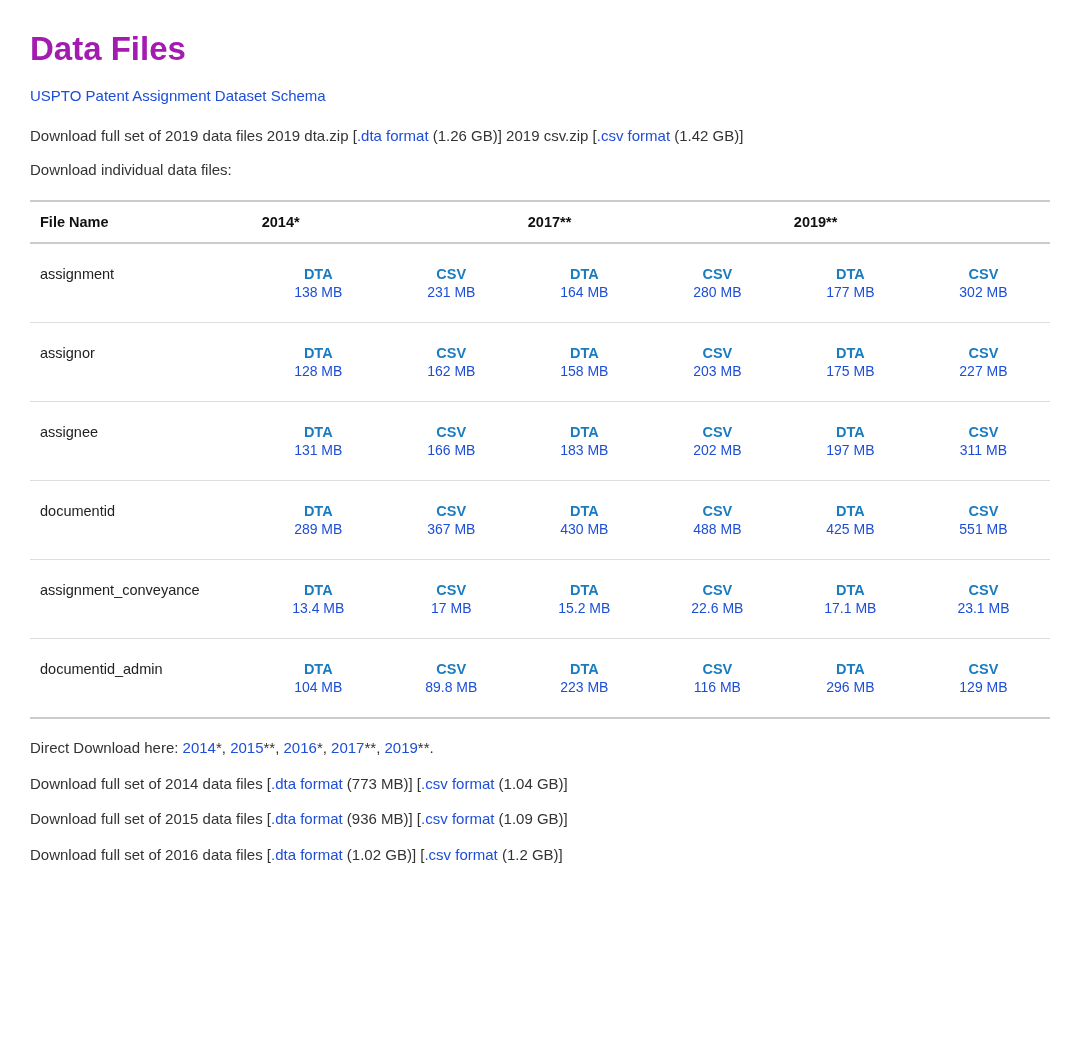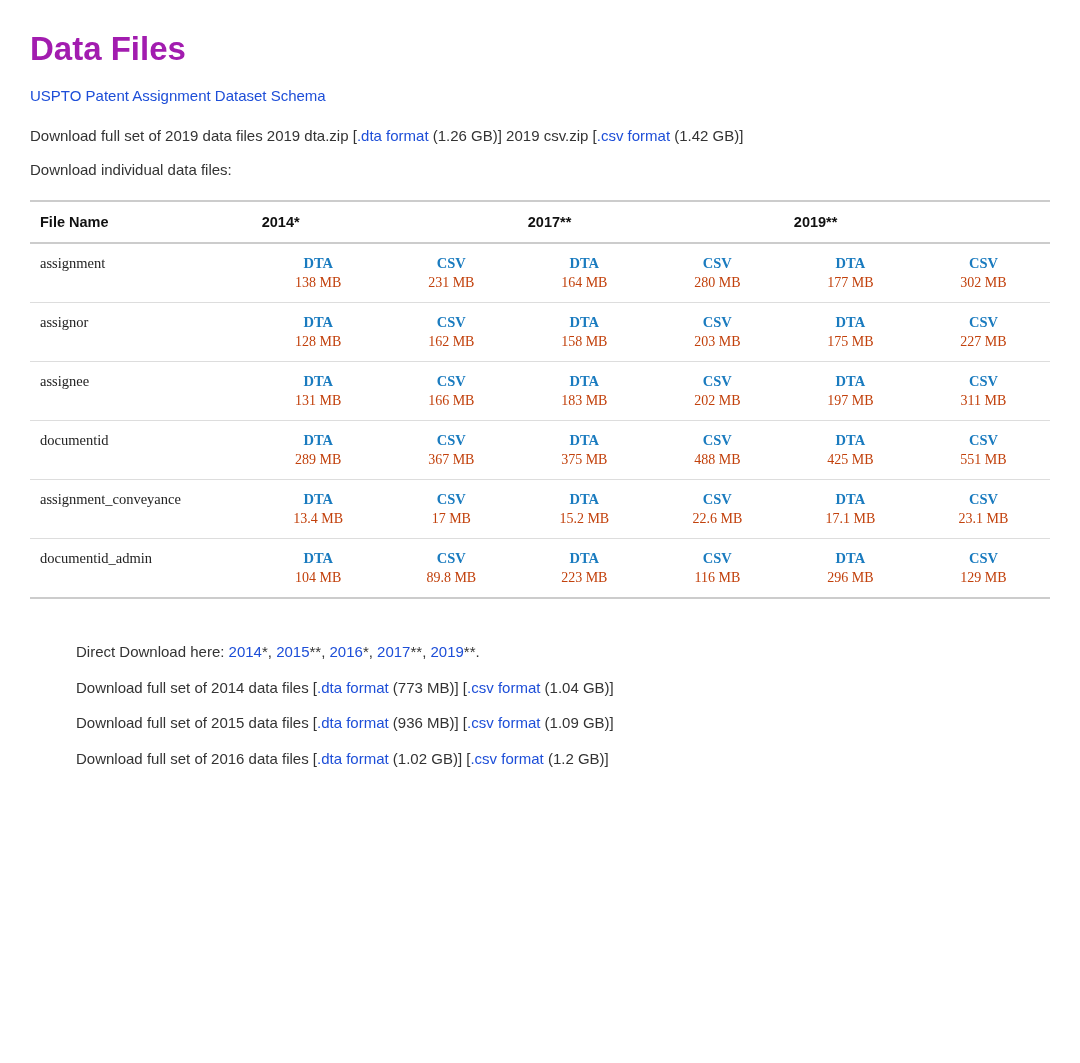--- a/index.html
+++ b/index.html
@@ -26,40 +26,39 @@
       margin: 16px 0 8px 0;
       line-height: 1.6;
     }
     .sub-text {
       margin: 10px 0 18px 0;
       line-height: 1.6;
     }
     table {
       width: 100%;
       border-collapse: collapse;
-      margin-bottom: 40px;
+      margin-bottom: 16px;
       font-size: 14.5px;
     }
     thead tr {
       border-top: 2px solid #ccc;
       border-bottom: 2px solid #ccc;
     }
     th {
       padding: 12px 10px;
       text-align: left;
       font-weight: 700;
       color: #111;
     }
     th.year-header {
     }
     td {
-      padding: 11px 10px;
+      padding: 22px 10px;
       border-bottom: 1px solid #ddd;
       vertical-align: top;
-      font-family: Liberation Serif, serif;
     }
     tr:last-child td {
       border-bottom: 2px solid #ccc;
     }
     .file-name-col {
       width: 200px;
       font-weight: 400;
       color: #222;
     }
     .file-cell {
@@ -68,31 +67,30 @@
     }
     .file-link {
       color: #1a7bbf;
       font-weight: 600;
       text-decoration: none;
       display: block;
       margin-bottom: 2px;
       cursor: pointer;
     }
     .file-size {
-      color: #c2410c;
+      color: #1d4ed8;
       font-size: 14px;
     }
     .footer-section {
       line-height: 1.8;
       margin-top: 6px;
     }
     .footer-section p {
       margin-bottom: 10px;
       line-height: 1.7;
-      margin-left: 46px;
     }
   </style>
 </head>
 <body>
 
 <h1>Data Files</h1>
 
 <p class="intro-text">
   <a class="link" href="#">USPTO Patent Assignment Dataset Schema</a>
 </p>
@@ -199,21 +197,21 @@
     <td class="file-cell">
       <a class="file-link" href="#">DTA</a>
       <span class="file-size">289 MB</span>
     </td>
     <td class="file-cell">
       <a class="file-link" href="#">CSV</a>
       <span class="file-size">367 MB</span>
     </td>
     <td class="file-cell">
       <a class="file-link" href="#">DTA</a>
-      <span class="file-size">375 MB</span>
+      <span class="file-size">430 MB</span>
     </td>
     <td class="file-cell">
       <a class="file-link" href="#">CSV</a>
       <span class="file-size">488 MB</span>
     </td>
     <td class="file-cell">
       <a class="file-link" href="#">DTA</a>
       <span class="file-size">425 MB</span>
     </td>
     <td class="file-cell">

